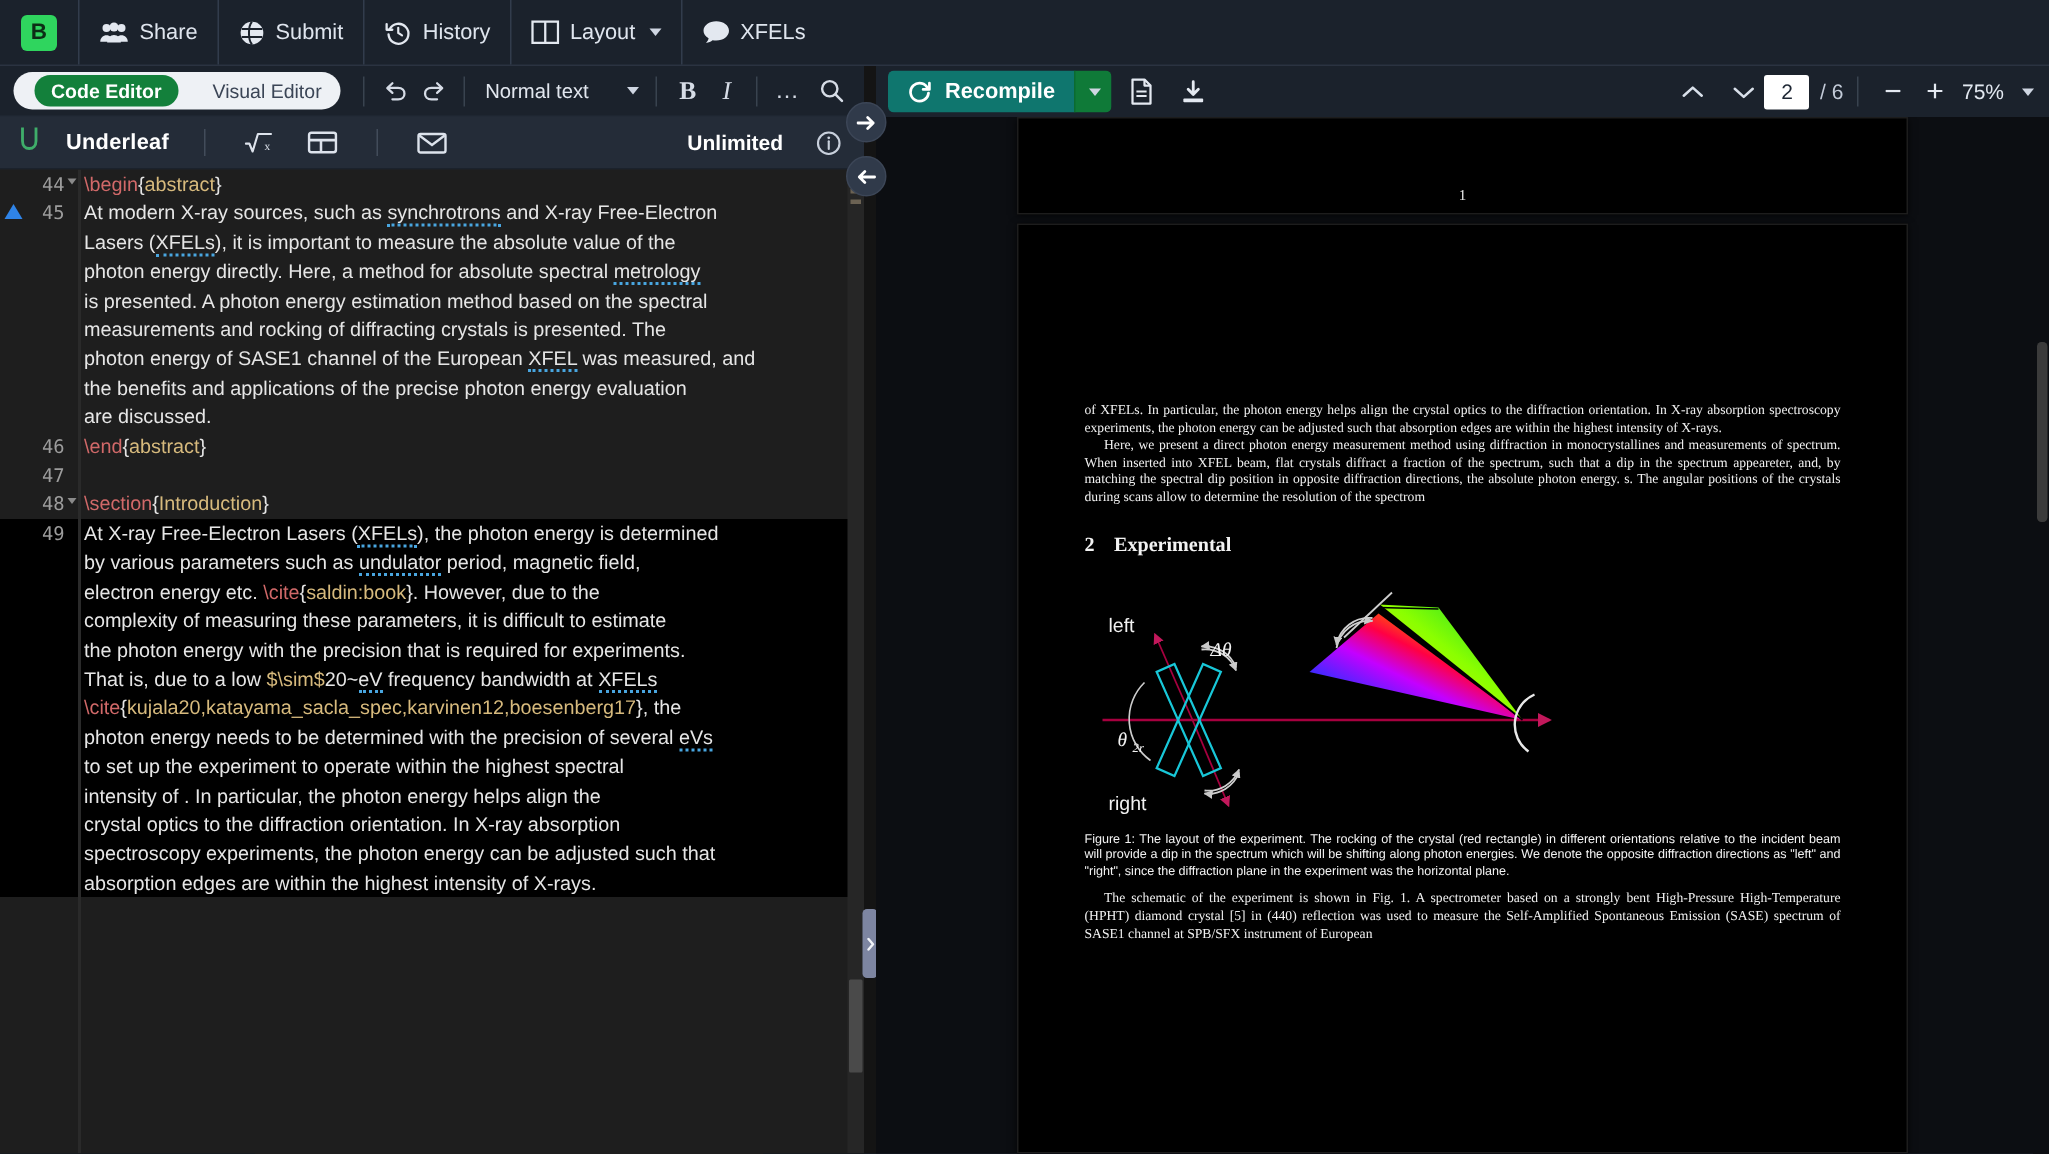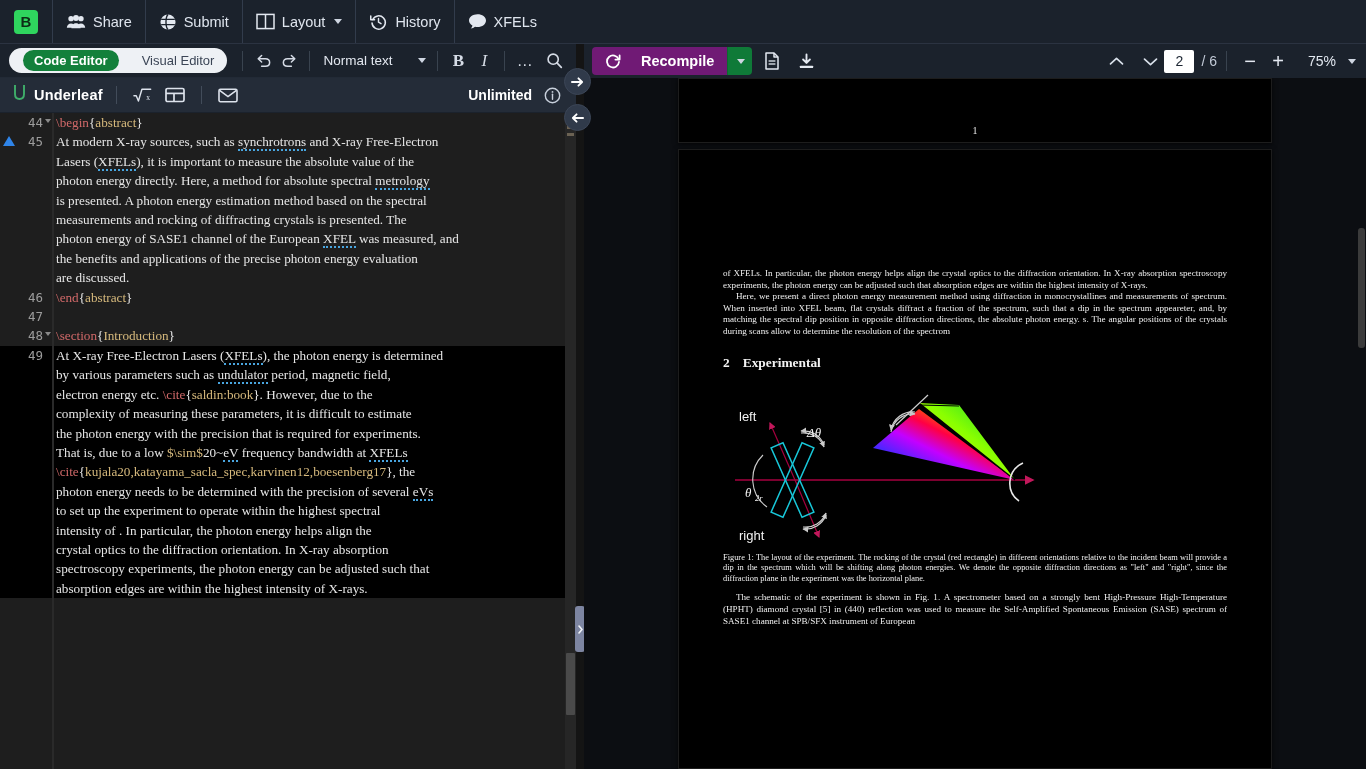--- a/index.html
+++ b/index.html
@@ -78,21 +78,21 @@
   .style-drop {
     display: flex; align-items: center; gap: 24px;
     color: #e2e7ef; font-size: 13.5px; padding: 0 4px 0 6px; cursor: pointer;
   }
   .spacer { flex: 1; }
 
   .ul-bar {
     height: 35px; min-height: 35px;
     background: #242c38;
     display: flex; align-items: center;
-    padding: 0 13px; gap: 0;
+    padding: 0 13px; gap: 10px;
     border-bottom: 1px solid #1b222c;
   }
   .ul-logo { color: #3fae6a; font-size: 16px; margin-right: 8px; font-weight: 700; }
   .ul-name { color: #fff; font-size: 14.5px; font-weight: 700; letter-spacing: .2px;}
   .ul-div { width: 1px; height: 18px; background: #424c5a; margin: 0 13px; }
   .ul-unl { color: #fff; font-size: 14px; font-weight: 700; }
   .ul-info { width: 22px; height: 22px; margin-left: 9px; display:flex; align-items:center; justify-content:center; color:#c8d0dc; }
 
   
   .code-wrap { flex: 1; position: relative; overflow: hidden; background: #1e1e1e; }
@@ -115,21 +115,21 @@
   }
   .warn-tri {
     position: absolute; left: 3px; top: 4px;
     width: 0; height: 0;
     border-left: 6px solid transparent; border-right: 6px solid transparent;
     border-bottom: 10px solid #2f84e8;
   }
   .code-cell {
     padding: 0 14px 0 4px;
     color: #e6e6e6;
-    font-family: Liberation Serif, serif;
+    font-family: Liberation Sans, sans-serif;
     font-size: 13.2px; line-height: 19.4px;
     white-space: pre-wrap; word-break: break-word;
   }
   .active-line .code-cell { background: #000000; }
   .active-line .gutter-cell { background: #000000; }
   .cmd { color: #d16969; }
   .arg { color: #d7ba7d; }
   .brc { color: #e6e6e6; }
   .math { color: #d7ba7d; }
   .sp-blue { border-bottom: 2px dotted #49a6e0; }
@@ -177,22 +177,22 @@
     height: 34px; min-height: 34px;
     background: #1b222c;
     display: flex; align-items: center; padding: 0 10px 0 0;
     gap: 0;
   }
   .recompile {
     display: flex; align-items: stretch; height: 28px; margin-left: 8px;
     border-radius: 4px; overflow: hidden;
   }
   .rc-main {
-    background: #701a75; color: #fff; font-size: 14.5px; font-weight: 600;
-    display: flex; align-items: center; gap: 20px; padding: 0 13px; cursor: pointer;
+    background: #0f766e; color: #fff; font-size: 14.5px; font-weight: 600;
+    display: flex; align-items: center; gap: 9px; padding: 0 13px; cursor: pointer;
   }
   .rc-drop {
     background: #0f7a38; width: 25px; display: flex; align-items: center; justify-content: center;
     cursor: pointer; border-left: 1px solid #0b6b30;
   }
   .pdf-ic {
     width: 28px; height: 28px; display: flex; align-items: center; justify-content: center;
     color: #e4e9f1; margin-left: 6px; cursor: pointer;
   }
   .pg-box {
@@ -228,21 +228,21 @@
   .pdf-body p { margin-bottom: 0; }
   .pdf-body p.ind { text-indent: 13px; }
   .sec-h {
     font-family: "Liberation Serif", serif;
     font-weight: 700; font-size: 13.4px;
     margin: 17px 0 10px 0; padding: 0 44px;
     display: flex; gap: 13px;
   }
   .fig-wrap { padding: 4px 44px 2px 44px; }
   .cap {
-    font-family: Liberation Serif, serif;
+    font-family: Liberation Sans, sans-serif;
     font-size: 8.4px; line-height: 10.6px; text-align: justify;
     padding: 0 44px; margin-top: 2px;
   }
   .para-gap { height: 8px; }
 
   
   .pdf-scrollbar { position: absolute; right: 0; top: 0; width: 9px; height: 100%; background: transparent; }
   .pdf-thumb { position: absolute; right: 1px; width: 7px; background: #3b3b3b; border-radius: 3px; }
 </style>
 </head>
@@ -278,38 +278,38 @@
               <circle cx="10" cy="10" r="8.4" fill="#e3e8f0"></circle>
               <path d="M10 1.6c-3 3-3 13.8 0 16.8" fill="none" stroke="#1b222c" stroke-width="1.5"></path>
               <path d="M2.4 7h15.2M2.4 13h15.2" stroke="#1b222c" stroke-width="1.4"></path>
             </svg>
         </span>
         <span>Submit</span>
       </div>
 
       <div class="tb-item">
         <span class="tb-icon">
-          <svg width="19" height="17" viewBox="0 0 20 18">
-              <rect x="1" y="1.5" width="18" height="15" fill="none" stroke="#e3e8f0" stroke-width="1.6"></rect>
-              <line x1="10" y1="1.5" x2="10" y2="16.5" stroke="#e3e8f0" stroke-width="1.6"></line>
-            </svg>
-        </span>
-        <span>Layout</span>
-        <span class="caret"></span>
-      </div>
-
-      <div class="tb-item">
-        <span class="tb-icon">
           <svg width="19" height="18" viewBox="0 0 20 20">
               <path d="M3.6 7.2A7.4 7.4 0 1 1 2.8 11" fill="none" stroke="#e3e8f0" stroke-width="1.7" stroke-linecap="round"></path>
               <path d="M1.4 3.4v4.2h4.2" fill="none" stroke="#e3e8f0" stroke-width="1.7" stroke-linecap="round" stroke-linejoin="round"></path>
               <path d="M10 6.2V10l2.8 1.8" fill="none" stroke="#e3e8f0" stroke-width="1.6" stroke-linecap="round"></path>
             </svg>
         </span>
         <span>History</span>
+      </div>
+
+      <div class="tb-item">
+        <span class="tb-icon">
+          <svg width="19" height="17" viewBox="0 0 20 18">
+              <rect x="1" y="1.5" width="18" height="15" fill="none" stroke="#e3e8f0" stroke-width="1.6"></rect>
+              <line x1="10" y1="1.5" x2="10" y2="16.5" stroke="#e3e8f0" stroke-width="1.6"></line>
+            </svg>
+        </span>
+        <span>Layout</span>
+        <span class="caret"></span>
       </div>
 
       <div class="tb-item">
         <span class="tb-icon">
           <svg width="19" height="17" viewBox="0 0 20 18">
               <path d="M10 1.3c-5 0-9 3-9 6.7 0 2.2 1.4 4.1 3.6 5.3-.2 1.3-.9 2.4-1.8 3.2 1.9-.2 3.5-1 4.6-1.9.8.2 1.7.3 2.6.3 5 0 9-3 9-6.9S15 1.3 10 1.3z" fill="#e3e8f0"></path>
             </svg>
         </span>
         <span>XFELs</span>
       </div>
@@ -513,21 +513,21 @@
               <path d="M1.6 3 8 8.8 14.4 3" fill="none" stroke="#d9e0ea" stroke-width="1.8" stroke-linecap="round" stroke-linejoin="round"></path>
             </svg>
         </div>
         <div class="pg-box">
           <input class="pg-input" value="2" style="">
           <span class="pg-total">/ 6</span>
         </div>
         <div class="vdiv"></div>
         <div class="pdf-ic" style="font-size:20px;margin-left:0">−</div>
         <div class="pdf-ic" style="font-size:20px;margin-left:0">+</div>
-        <div class="pdf-ic" style="width:auto;margin-left:16px;gap:6px">
+        <div class="pdf-ic" style="width:auto;margin-left:4px;gap:6px">
           <span class="zoom-lbl">75%</span>
           <span class="caret"></span>
         </div>
       </div>
 
       <div class="pdf-view">
         <div class="pdf-scroll">
 
           <div class="pdf-page" style="height:144px; display:flex; flex-direction:column; justify-content:flex-end; padding-bottom:6px;">
             <div class="pg-num-foot">1</div>

